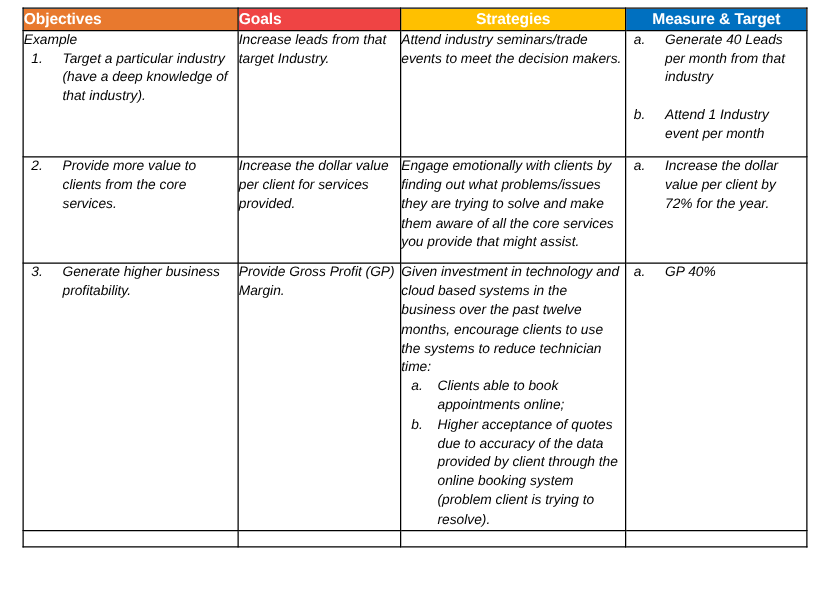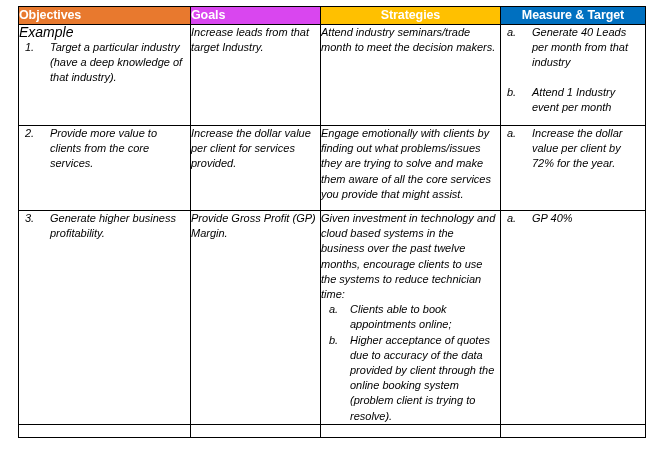--- a/index.html
+++ b/index.html
@@ -43,40 +43,40 @@
     color: #ffffff;
     font-size: 12.5px;
     font-weight: bold;
     font-style: normal;
     line-height: 17px;
     letter-spacing: -0.1px;
     white-space: nowrap;
     overflow: hidden;
   }
   th.h-objectives { background: #E8792E; text-align: left;   padding-left: 6px; }
-  th.h-goals      { background: #d946ef; text-align: left;   padding-left: 6px; }
+  th.h-goals      { background: #ef4444; text-align: left;   padding-left: 6px; }
   th.h-strategies { background: #FFC000; }
   th.h-measure    { background: #0070C0; text-align: center; margin-left: 28px; }
 
   tbody td {
     font-size: 11px;
     font-style: italic;
     line-height: 15.2px;
     color: #000000;
     padding: 4px 5px 5px 5px;
   }
 
   .row1 td { height: 100px; }
   .row2 td { height: 84px; }
   .row3 td { height: 185px; }
   .rowtail td { height: 12px; }
 
   .example-label {
     font-style: italic;
-    font-size: 14px;
+    font-size: 11px;
     line-height: 14px;
     margin: 0 0 1px 0;
   }
 
   ul.lst {
     list-style: none;
     margin: 0;
     padding: 0;
   }
   ul.lst > li {
@@ -138,21 +138,21 @@
             <li>
               <span class="mk">1.</span>
               <span>Target a particular industry (have a deep knowledge of that industry).</span>
             </li>
           </ul>
         </td>
         <td>
           <p class="plain">Increase leads from that target Industry.</p>
         </td>
         <td>
-          <p class="plain">Attend industry seminars/trade month to meet the decision makers.</p>
+          <p class="plain">Attend industry seminars/trade events to meet the decision makers.</p>
         </td>
         <td>
           <ul class="lst">
             <li>
               <span class="mk">a.</span>
               <span>Generate 40 Leads per month from that industry</span>
             </li>
             <li>
               <span class="mk">b.</span>
               <span>Attend 1 Industry event per month</span>

